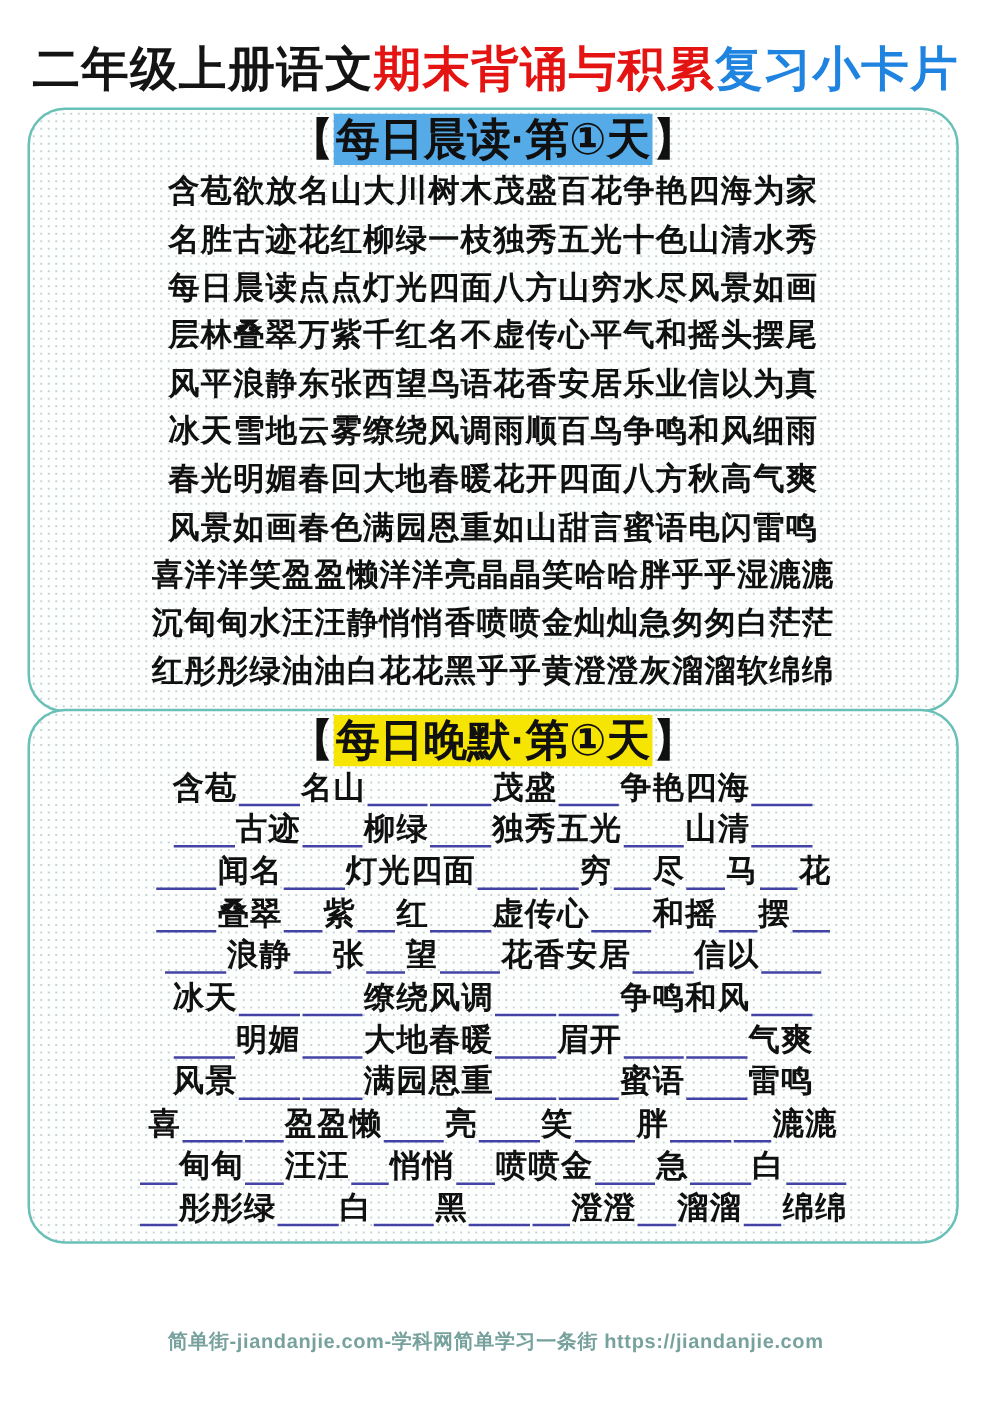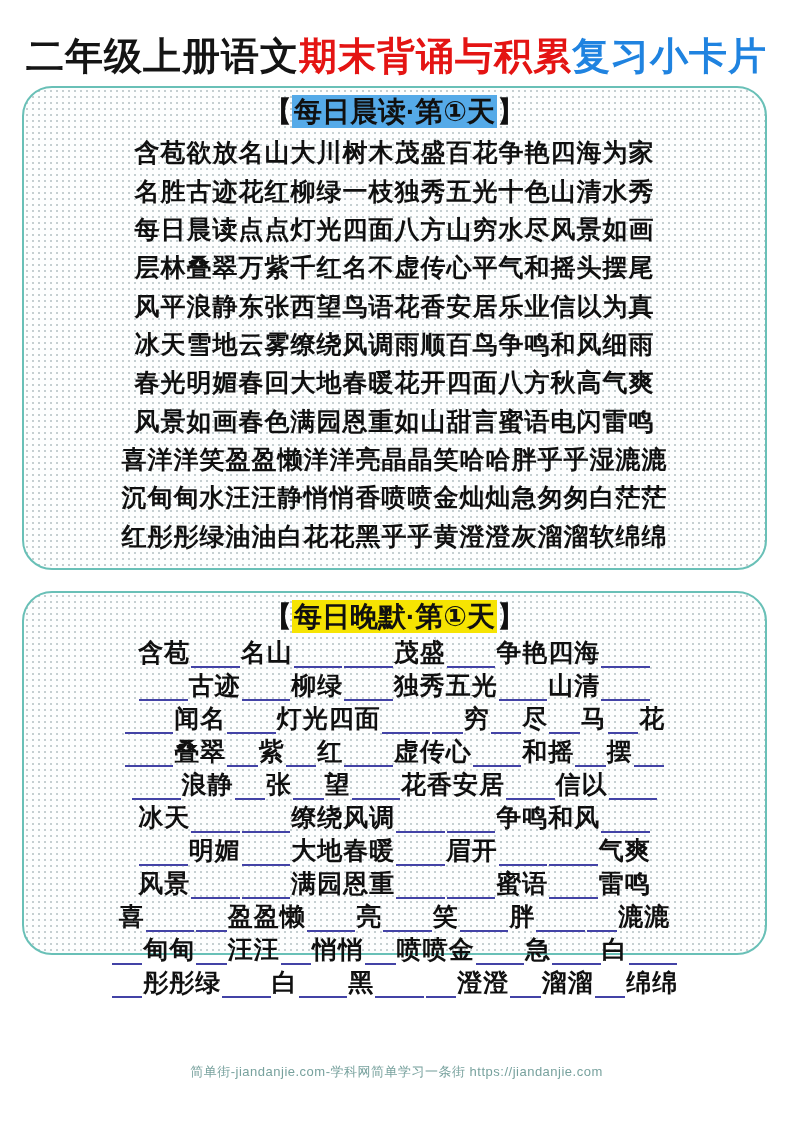--- a/index.html
+++ b/index.html
@@ -27,24 +27,24 @@
     position:absolute;left:22px;width:745px;
     border:2.5px solid var(--card-border,#69c0b7);
     border-radius:30px;
     background-color:#fdfefe;
     background-image:radial-gradient(#c5cfd1 0.9px, rgba(0,0,0,0) 1.15px);
     background-size:6px 6px;
     box-sizing:border-box;
     display:flex;flex-direction:column;
   }
   .card-1{top:86px;height:484px;}
-  .card-2{top:591px;height:364px;}
+  .card-2{top:567px;height:428px;}
   .card-header{
     text-align:center;
-    font-size:28px;font-weight:800;
+    font-size:35px;font-weight:800;
     color:#101010;
     margin-top:7px;
     line-height:34px;
     flex:0 0 auto;
   }
   .hl{padding:1px 2px;}
   .hl-blue{background:var(--hl-blue,#55aae8);}
   .hl-yellow{background:var(--hl-yellow,#f6e402);}
   .grid{
     flex:1 1 auto;
@@ -69,24 +69,25 @@
     height:0.95em;
     border-bottom:2.5px solid var(--blank-line,#4343a6);
     vertical-align:-0.28em;
     margin:0 1px;
   }
   
   .footer-mark{
     position:absolute;
     top:1063px;left:0;width:100%;
     text-align:center;
-    font-size:13px;
+    font-size:16px;
     color:rgba(95,145,140,0.85);
     z-index:5;
     letter-spacing:0.5px;
+    font-weight:bold;
   }
 </style>
 </head>
 <body>
 
 <div class="page">
 
   <div class="main-title">
     <span class="t-black">二年级上册语文</span><span class="t-red">期末背诵与积累</span><span class="t-blue">复习小卡片</span>
   </div>

